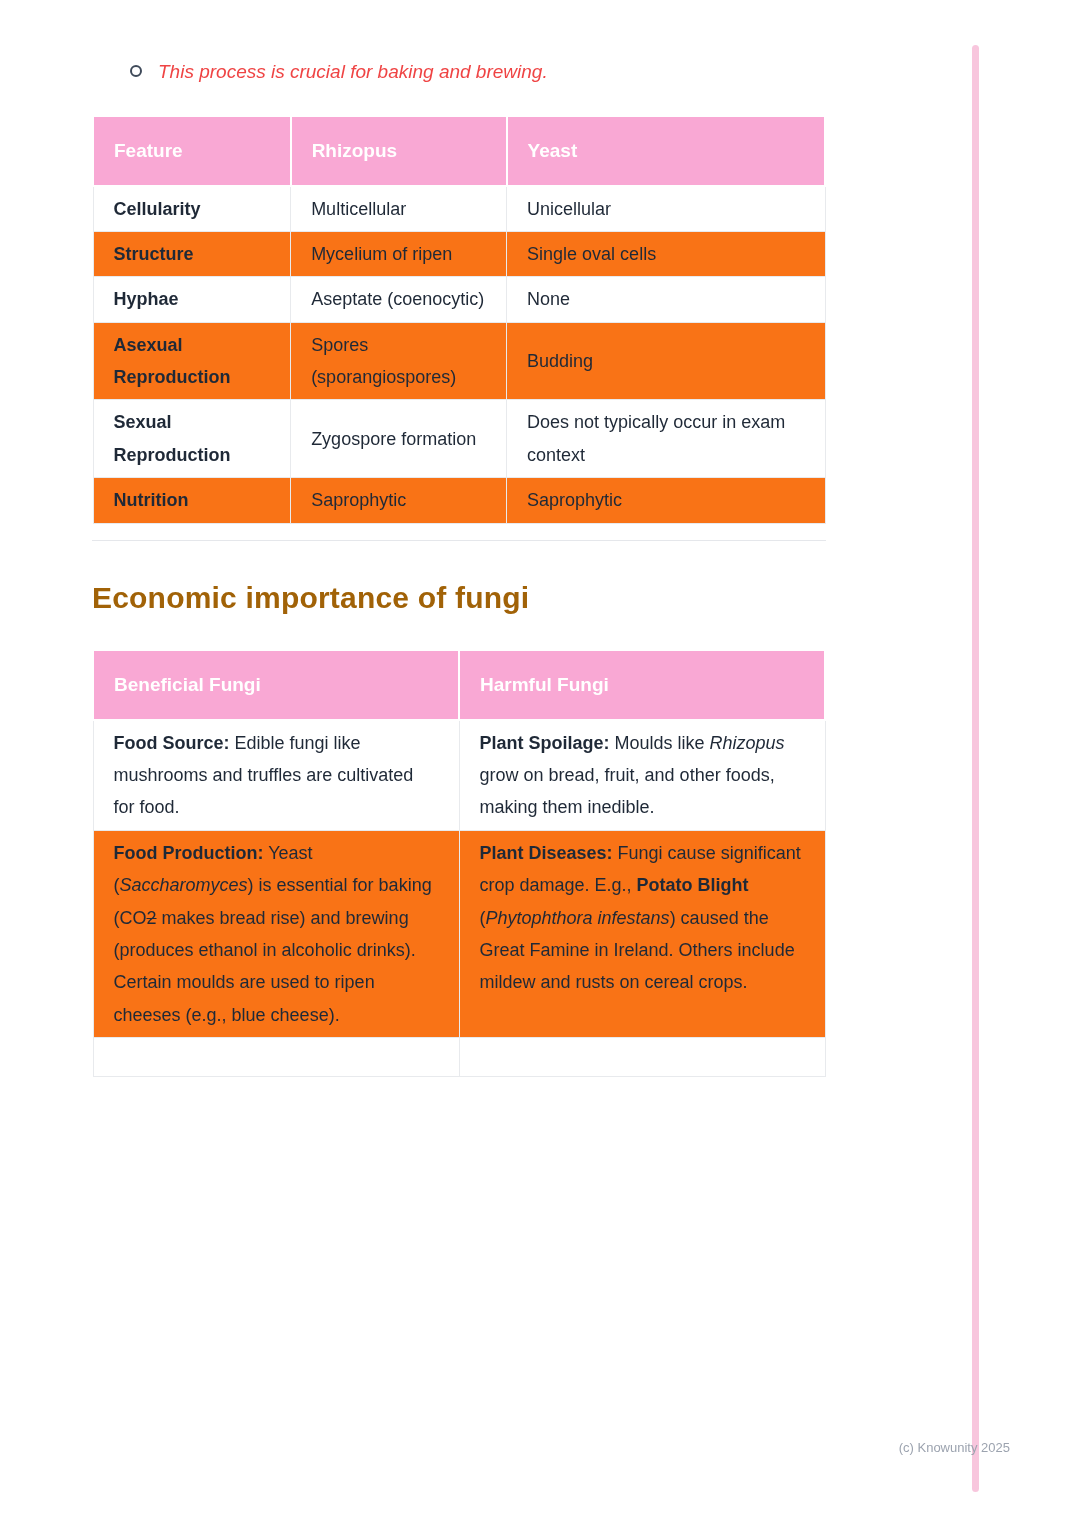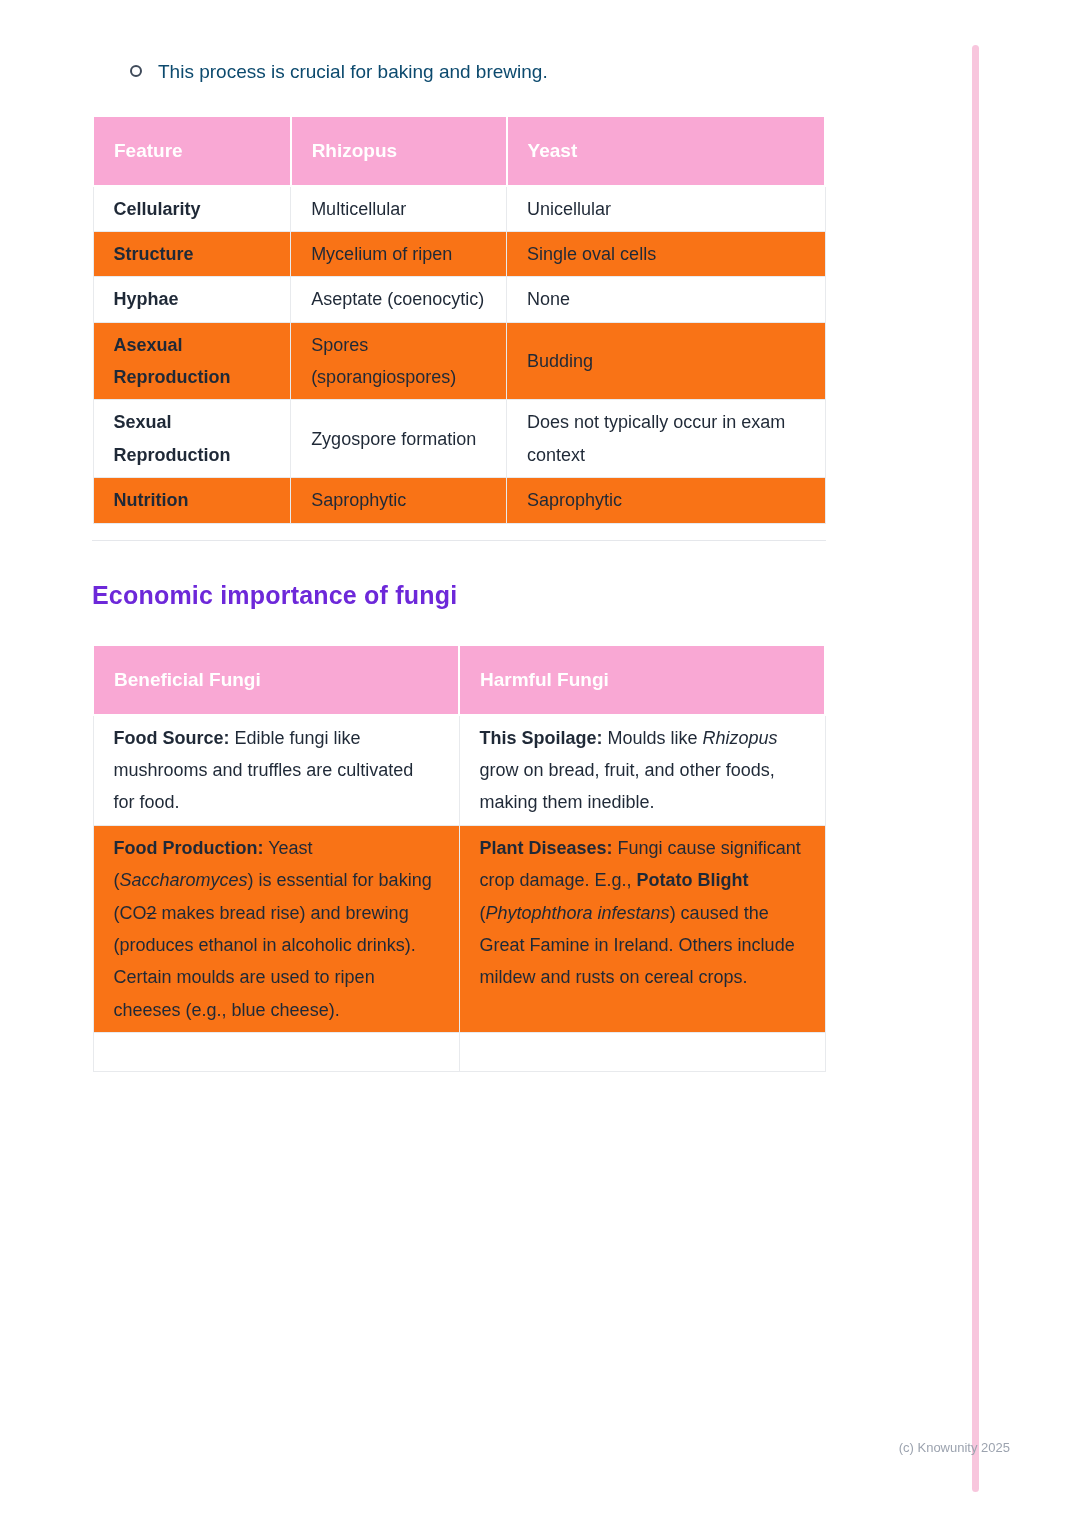--- a/index.html
+++ b/index.html
@@ -21,21 +21,21 @@
   .bullet-item{
     display:flex;align-items:flex-start;
     margin:58px 0 0 38px;
     font-size:19px;line-height:1.5;
   }
   .bullet-dot{
     flex:0 0 auto;
     width:8px;height:8px;border:2px solid #3f4a5a;border-radius:50%;
     margin:7px 16px 0 0;
   }
-  .bullet-text{color:#0c4a6e;}
+  .bullet-text{font-style:italic;color:#ef4444;}
   
   table{
     border-collapse:collapse;
     width:100%;
     table-layout:fixed;
   }
   .tbl{margin-top:28px;}
   th{
     background:#F9A8D4;
     color:#ffffff;
@@ -61,23 +61,23 @@
   .col-half{width:50%;}
   td.rich{vertical-align:top;}
   
   .divider{
     border:none;border-top:1px solid #E5E7EB;
     margin:16px 0 0 0;
   }
   
   .section-title{
     margin:40px 0 0 0;
-    font-size:25px;
+    font-size:30px;
     font-weight:700;
-    color:#6d28d9;
+    color:#a16207;
     letter-spacing:.2px;
   }
   .section-intro{
     margin:26px 0 0 0;
     font-size:19px;
     line-height:1.9;
     text-align:justify;
     color:#1f2937;
   }
   td .seg-b{font-weight:700;}
@@ -174,21 +174,21 @@
       </colgroup>
       <thead>
         <tr>
           <th>Beneficial Fungi</th>
           <th>Harmful Fungi</th>
         </tr>
       </thead>
       <tbody>
         <tr>
           <td class="rich"><span class="seg-b">Food Source:</span><span> Edible fungi like mushrooms and truffles are cultivated for food.</span></td>
-          <td class="rich"><span class="seg-b">This Spoilage:</span><span> Moulds like </span><span class="seg-i">Rhizopus</span><span> grow on bread, fruit, and other foods, making them inedible.</span></td>
+          <td class="rich"><span class="seg-b">Plant Spoilage:</span><span> Moulds like </span><span class="seg-i">Rhizopus</span><span> grow on bread, fruit, and other foods, making them inedible.</span></td>
         </tr>
         <tr class="stripe">
           <td class="rich"><span class="seg-b">Food Production:</span><span> Yeast (</span><span class="seg-i">Saccharomyces</span><span>) is essential for baking (CO</span><span class="seg-s">2</span><span> makes bread rise) and brewing (produces ethanol in alcoholic drinks). Certain moulds are used to ripen cheeses (e.g., blue cheese).</span></td>
           <td class="rich"><span class="seg-b">Plant Diseases:</span><span> Fungi cause significant crop damage. E.g., </span><span class="seg-b">Potato Blight</span><span> (</span><span class="seg-i">Phytophthora infestans</span><span>) caused the Great Famine in Ireland. Others include mildew and rusts on cereal crops.</span></td>
         </tr>
         <tr class="partial">
           <td></td>
           <td></td>
         </tr>
       </tbody>

